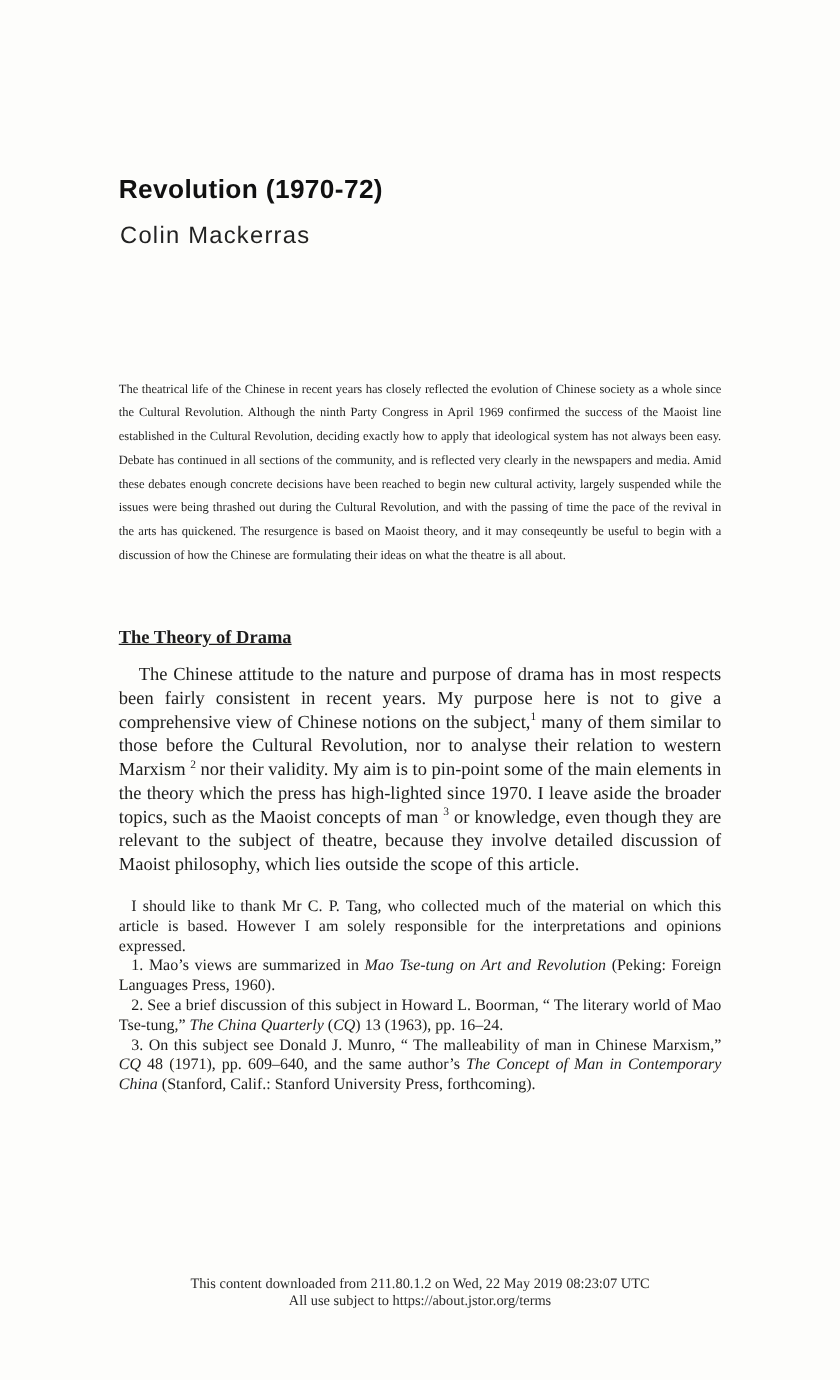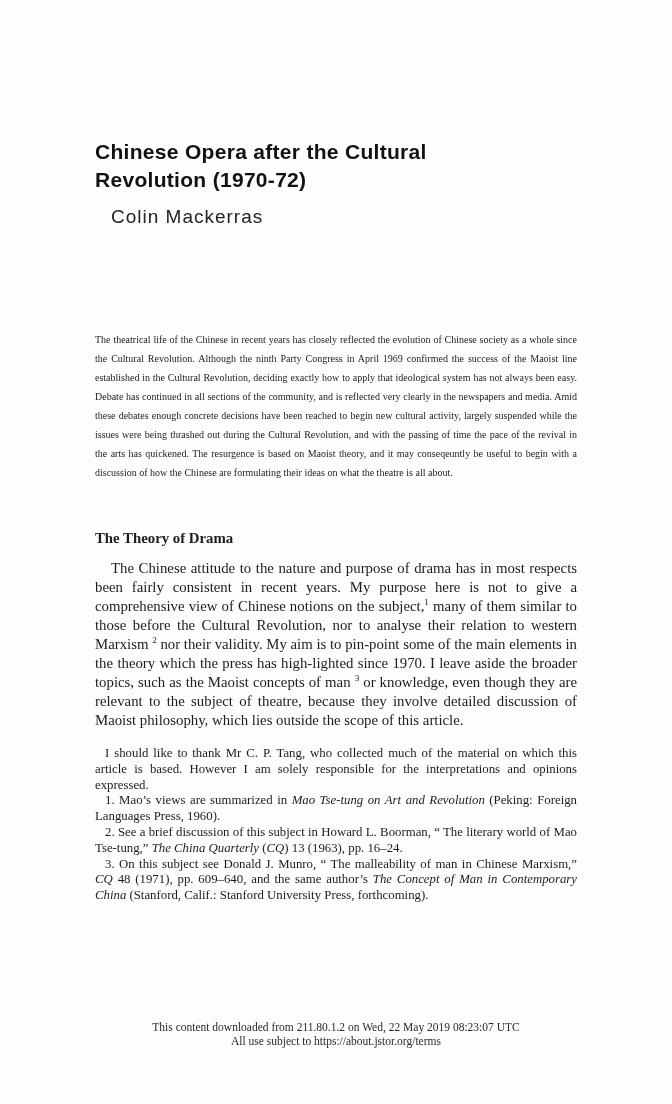--- a/index.html
+++ b/index.html
@@ -19,39 +19,40 @@
     margin: 0;
     font-family: "Liberation Sans", sans-serif;
     font-weight: bold;
     font-size: 21px;
     line-height: 28px;
     letter-spacing: 0.3px;
     color: #111;
   }
   .title .title-line { display: block; }
   .author {
-    margin: 10px 0 0 16px;
+    margin: 10px 0 0 1px;
     font-family: "Liberation Sans", sans-serif;
     font-weight: normal;
     font-size: 19px;
     line-height: 26px;
     letter-spacing: 1px;
     color: #222;
   }
   .intro {
     margin: 100px 0 0 0;
     font-size: 10px;
     line-height: 19px;
     text-align: justify;
   }
   .section-heading {
     margin: 47px 0 0 0;
     font-size: 14.8px;
     line-height: 19px;
     font-weight: bold;
+    text-decoration: underline;
   }
   .body-par {
     margin: 11px 0 0 0;
     font-size: 14.8px;
     line-height: 19px;
     text-align: justify;
     text-indent: 16px;
   }
   .body-par sup, .intro sup {
     font-size: 0.62em;
@@ -78,21 +79,20 @@
     color: #2a2a2a;
   }
   .page-footer div { display: block; }
 </style>
 </head>
 <body>
 
 <div class="page">
 
   <h1 class="title">
-    <span class="title-line">Chinese Opera after the Cultural</span>
     <span class="title-line">Revolution (1970-72)</span>
   </h1>
 
   <div class="author">Colin Mackerras</div>
 
   <p class="intro">The theatrical life of the Chinese in recent years has closely reflected the evolution of Chinese society as a whole since the Cultural Revolution. Although the ninth Party Congress in April 1969 confirmed the success of the Maoist line established in the Cultural Revolution, deciding exactly how to apply that ideological system has not always been easy. Debate has continued in all sections of the community, and is reflected very clearly in the newspapers and media. Amid these debates enough concrete decisions have been reached to begin new cultural activity, largely suspended while the issues were being thrashed out during the Cultural Revolution, and with the passing of time the pace of the revival in the arts has quickened. The resurgence is based on Maoist theory, and it may conseqeuntly be useful to begin with a discussion of how the Chinese are formulating their ideas on what the theatre is all about.</p>
 
   <h2 class="section-heading">The Theory of Drama</h2>
 
   <p class="body-par"><span>The Chinese attitude to the nature and purpose of drama has in most respects been fairly consistent in recent years. My purpose here is not to give a comprehensive view of Chinese notions on the subject,</span><sup>1</sup><span> many of them similar to those before the Cultural Revolution, nor to analyse their relation to western Marxism </span><sup>2</sup><span> nor their validity. My aim is to pin-point some of the main elements in the theory which the press has high-lighted since 1970. I leave aside the broader topics, such as the Maoist concepts of man </span><sup>3</sup><span> or knowledge, even though they are relevant to the subject of theatre, because they involve detailed discussion of Maoist philosophy, which lies outside the scope of this article.</span></p>

